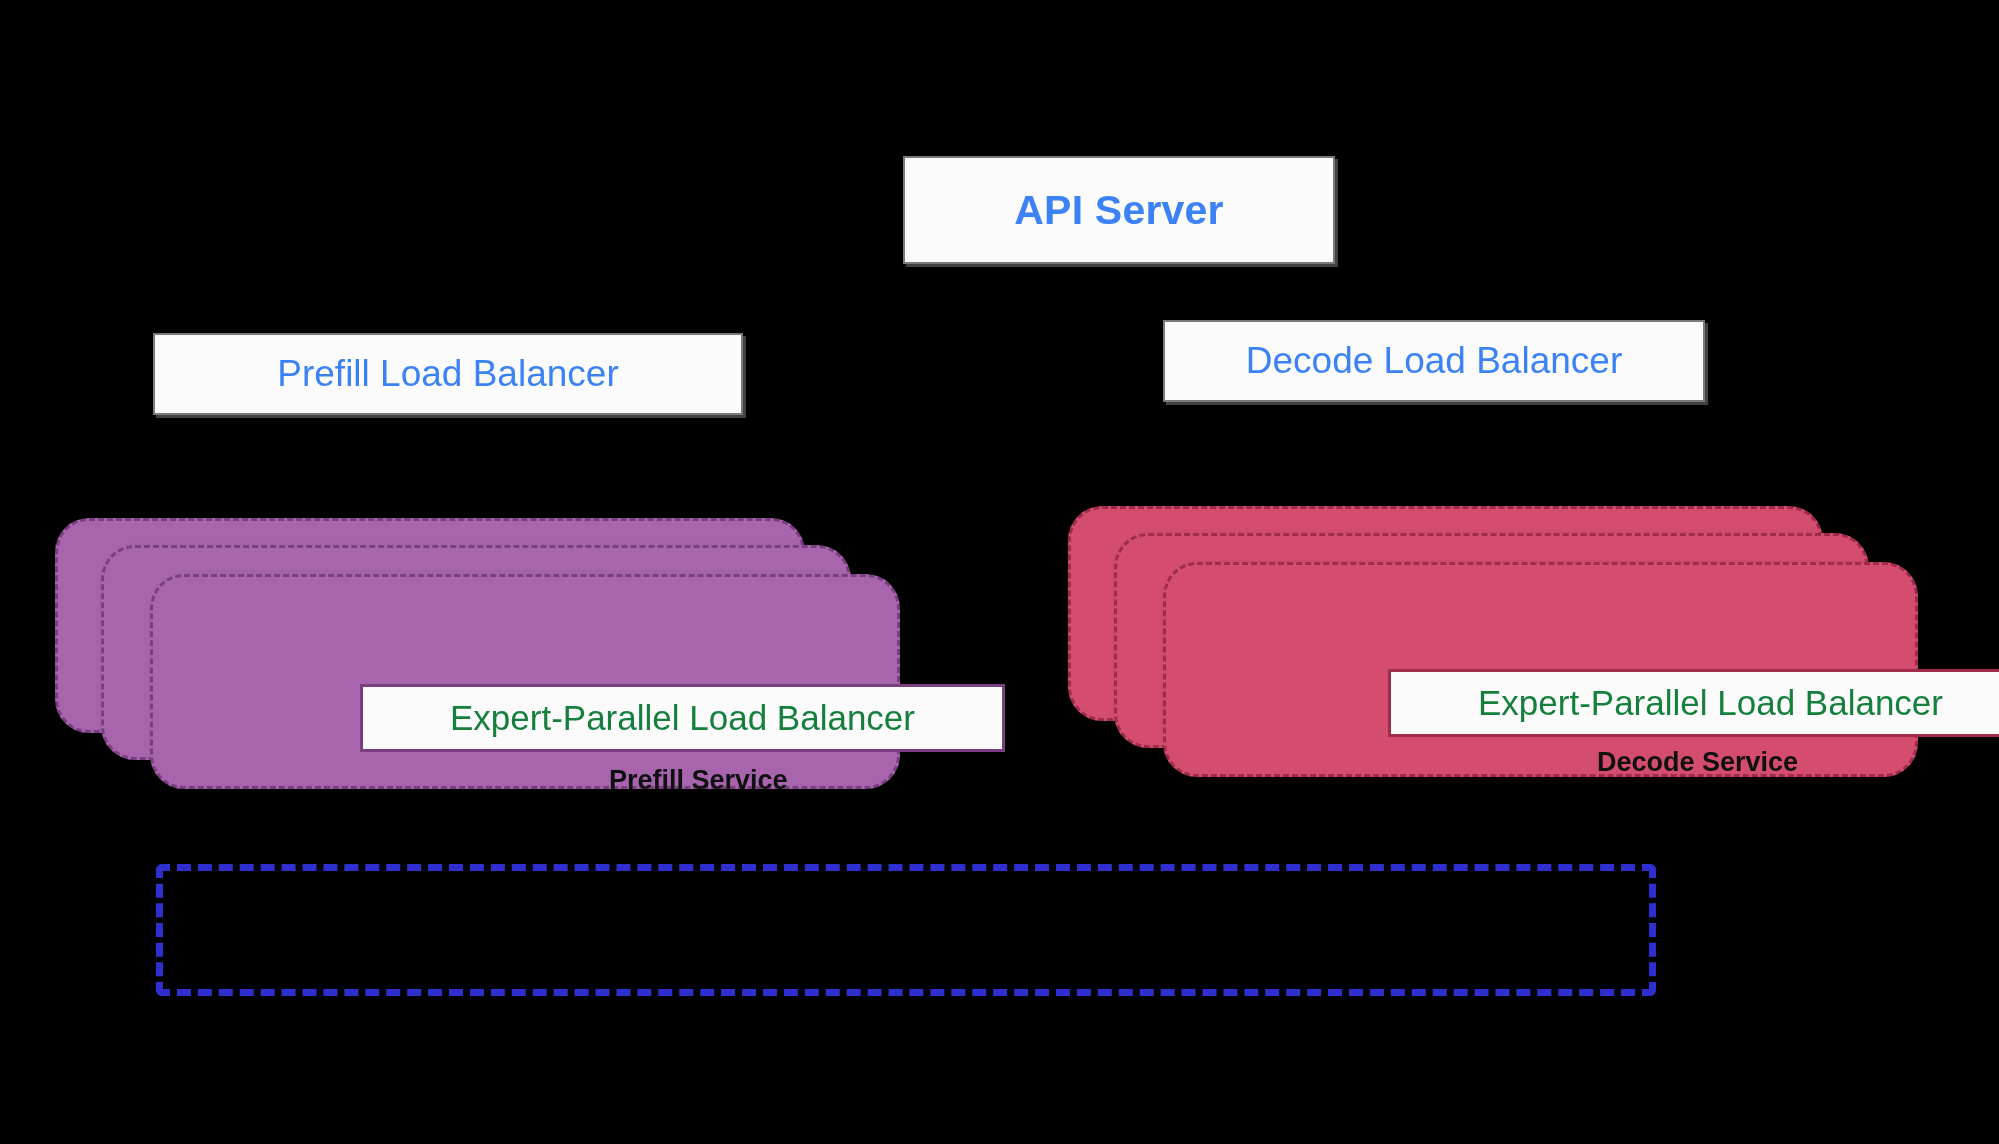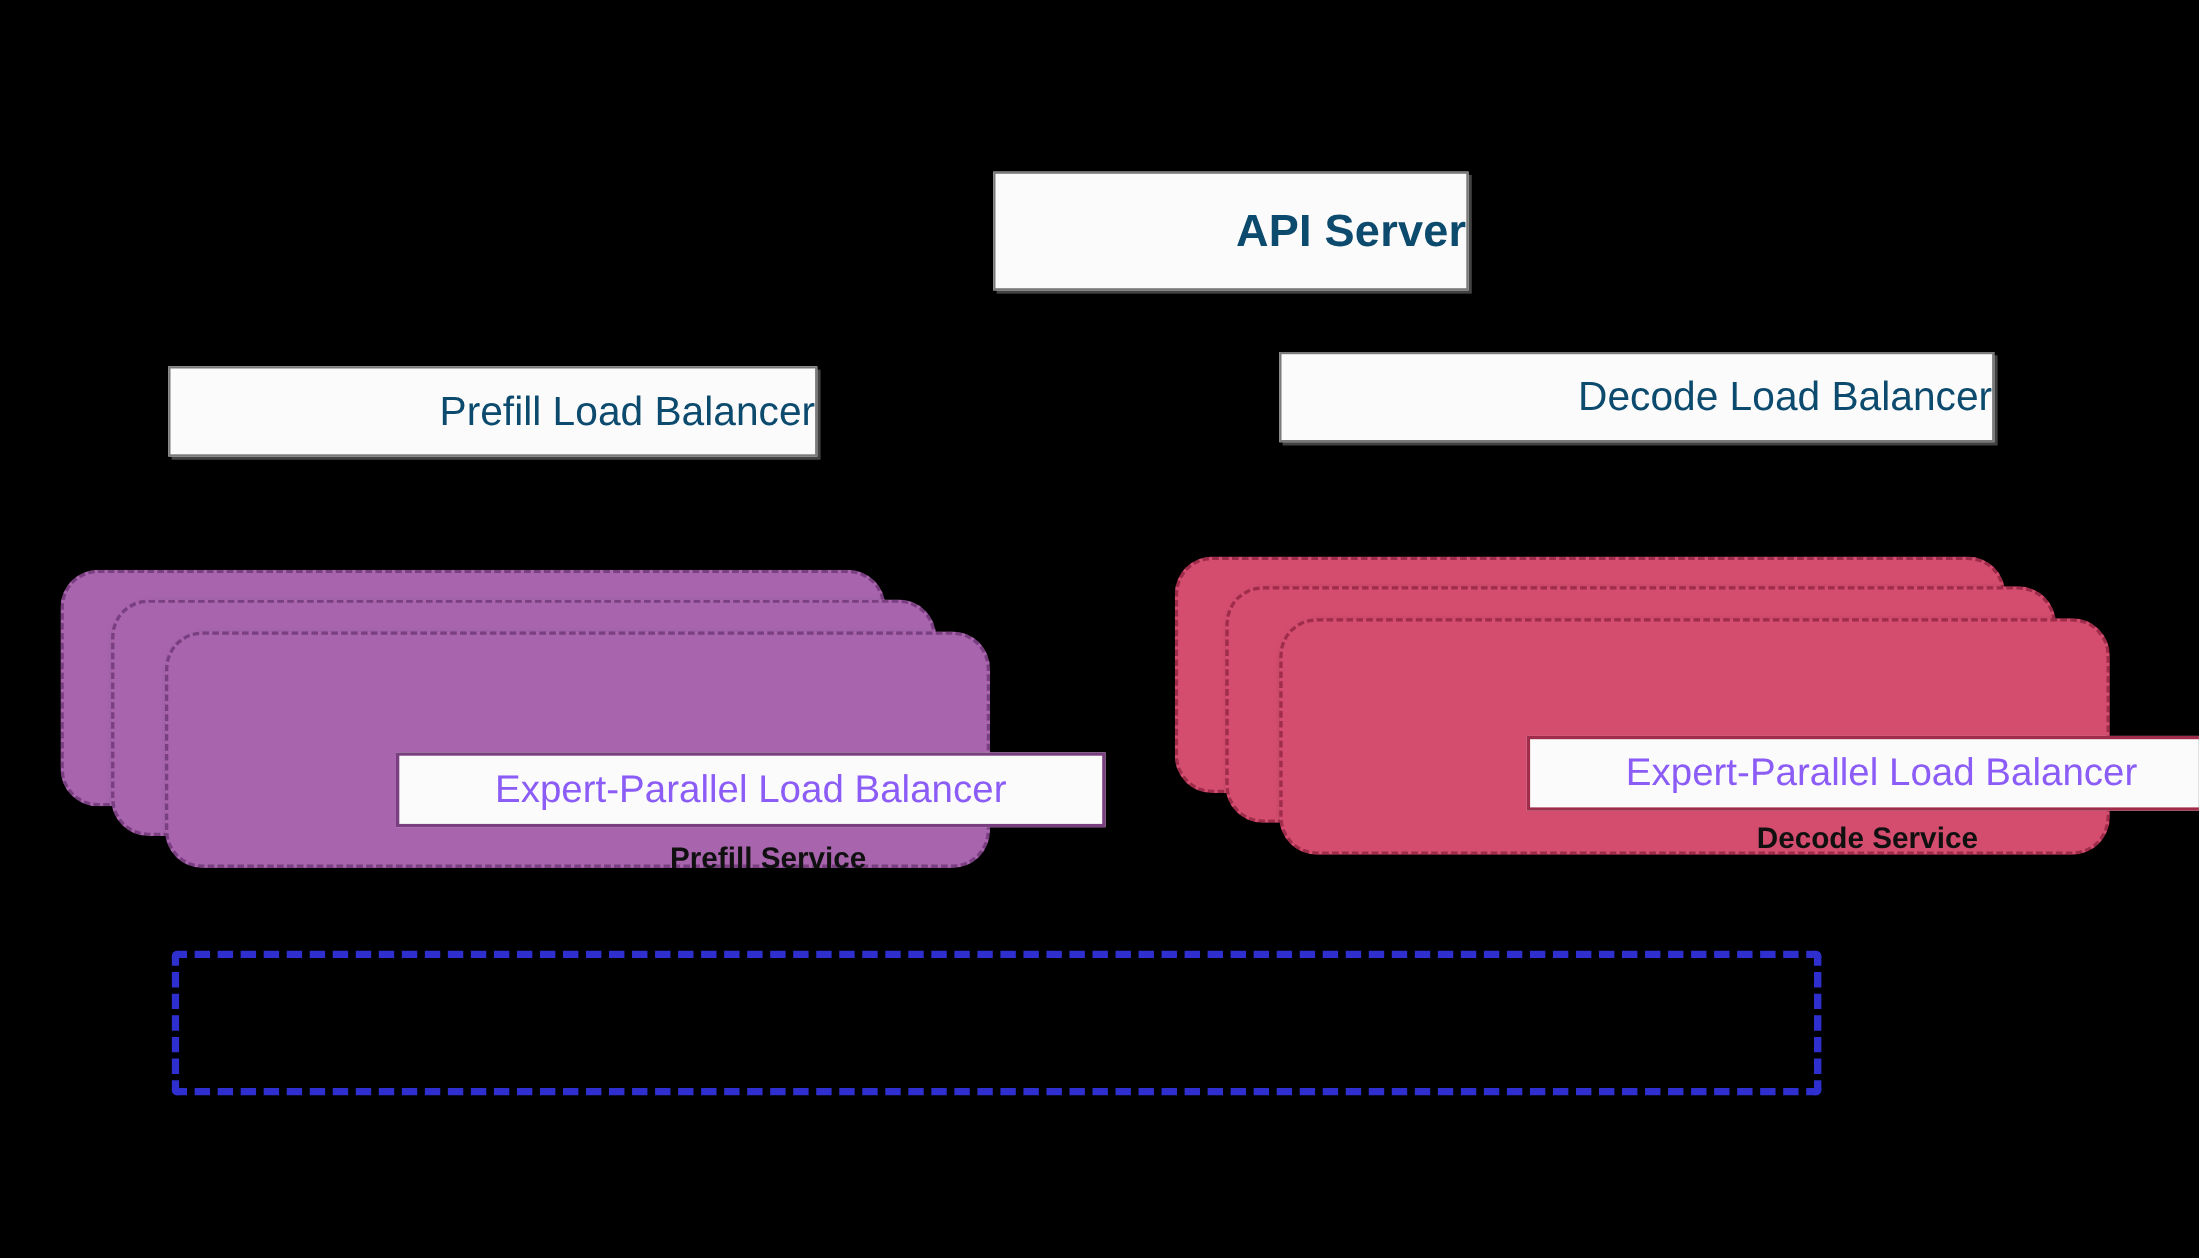--- a/index.html
+++ b/index.html
@@ -20,22 +20,22 @@
   }
 
   
   .node-box {
     position: absolute;
     background: #fbfbfb;
     border: 2px solid #7a7a7a;
     box-shadow: 3px 3px 0 rgba(120,120,120,0.55);
     display: flex;
     align-items: center;
-    justify-content: flex-end;
-    color: #0c4a6e;
+    justify-content: center;
+    color: #3b82f6;
     text-align: center;
     white-space: nowrap;
   }
 
   #api-server {
     left: 903px;
     top: 156px;
     width: 432px;
     height: 108px;
     font-size: 41px;
@@ -48,21 +48,21 @@
     top: 333px;
     width: 590px;
     height: 82px;
     font-size: 37px;
     font-weight: 400;
   }
 
   #decode-lb {
     left: 1163px;
     top: 320px;
-    width: 650px;
+    width: 542px;
     height: 82px;
     font-size: 37px;
     font-weight: 400;
   }
 
   
   .service-stack {
     position: absolute;
   }
 
@@ -96,21 +96,21 @@
     border-color: #9e2c4a;
   }
 
   
   .eplb-box {
     position: absolute;
     background: #fbfbfb;
     display: flex;
     align-items: center;
     justify-content: center;
-    color: #8b5cf6;
+    color: #15803d;
     font-size: 35px;
     white-space: nowrap;
   }
   #prefill-eplb {
     left: 207px;
     top: 107px;
     width: 645px;
     height: 68px;
     border: 3px solid #7a3f80;
   }

